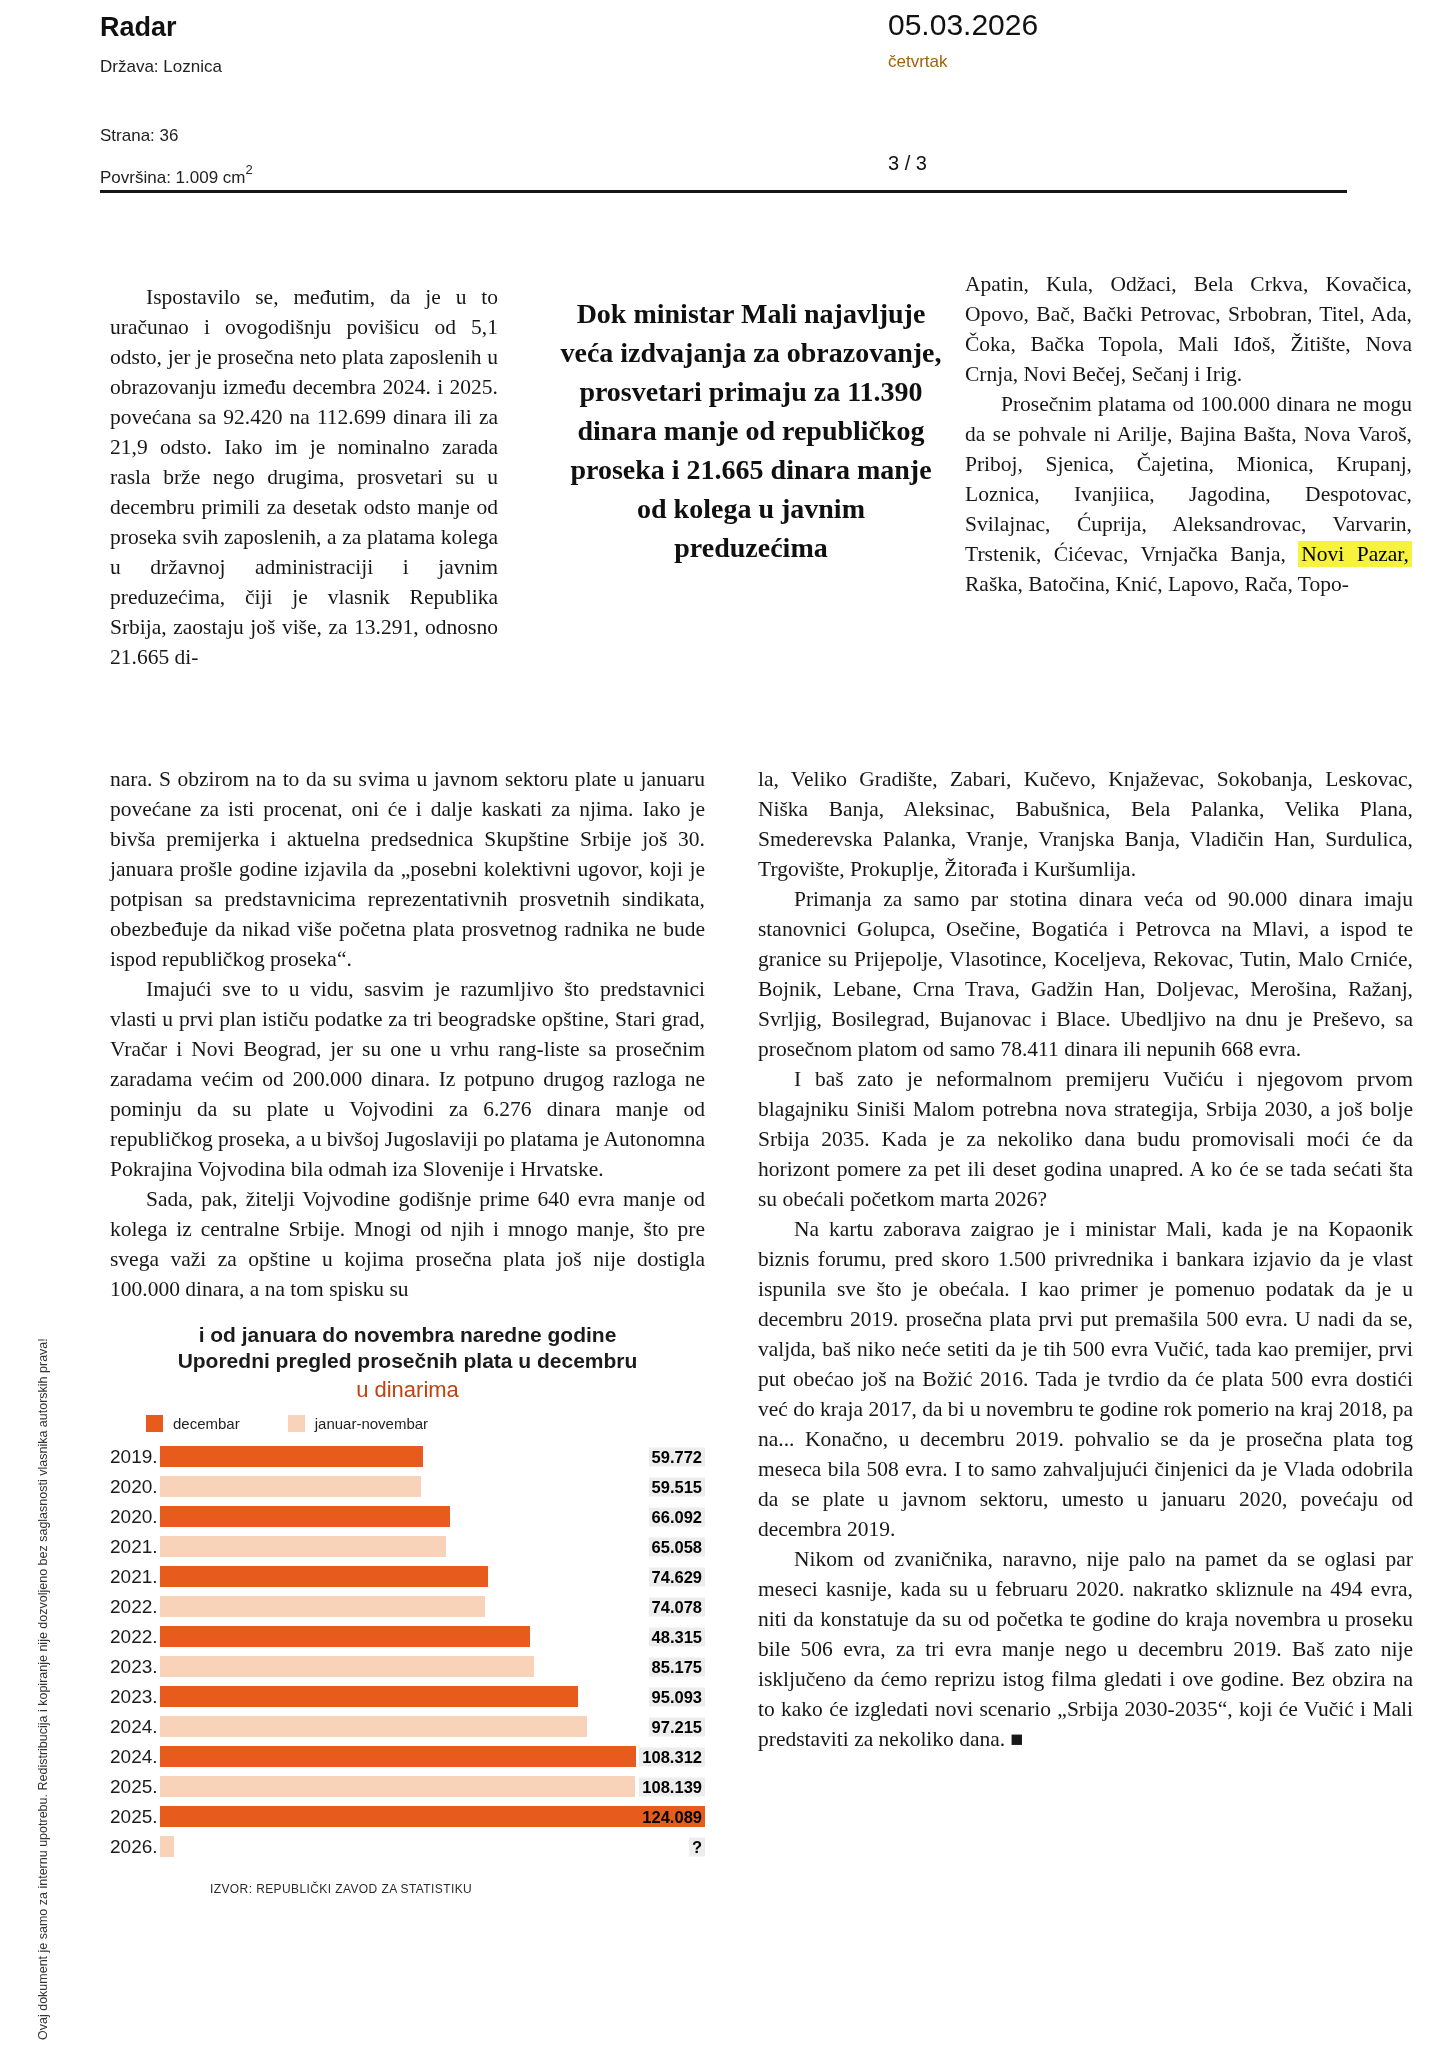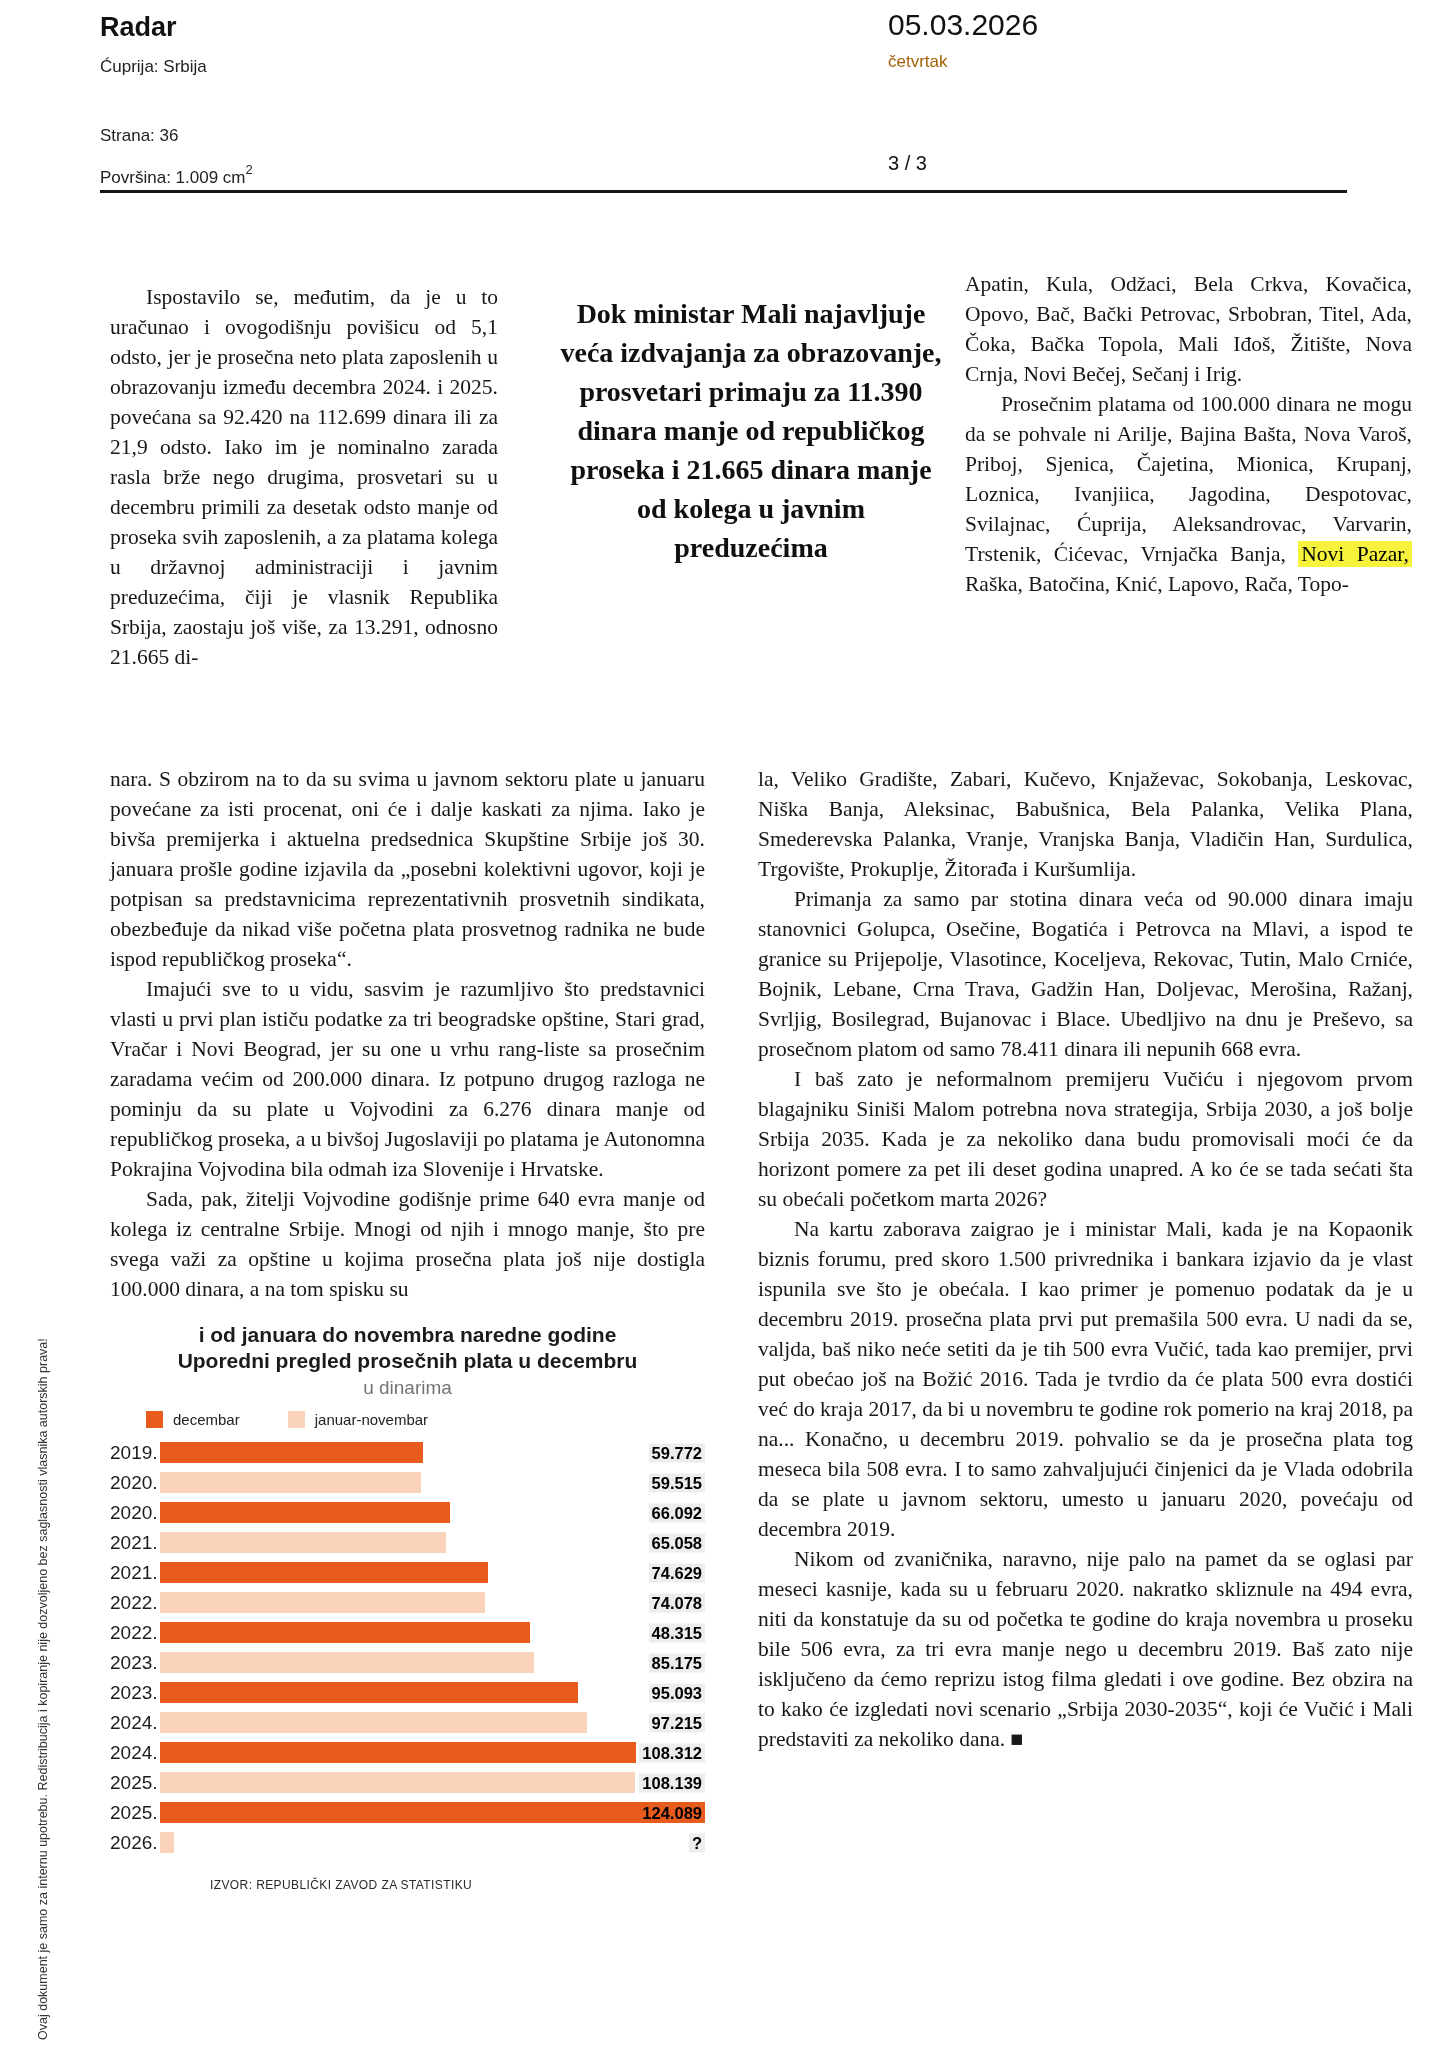--- a/index.html
+++ b/index.html
@@ -32,21 +32,21 @@
   .quote p{margin:0;text-align:center;font-weight:bold;font-size:28px;line-height:39px;color:#101010;}
   .colC{position:absolute;left:965px;top:269px;width:447px;}
   .col1b{position:absolute;left:110px;top:764px;width:595px;}
   .colWide{position:absolute;left:758px;top:764px;width:655px;}
   mark.hl{background:#f7f33c;padding:1px 3px;}
 
   
   .chart{position:absolute;left:110px;top:1322px;width:595px;
          font-family:"Liberation Sans","DejaVu Sans",sans-serif;}
   .ctitle{text-align:center;font-weight:bold;font-size:21px;line-height:26px;color:#1b1b1b;}
-  .csub{text-align:center;font-size:19px;color:#737373;margin-top:3px;}
+  .csub{text-align:center;font-size:22px;color:#c2410c;margin-top:3px;}
   .clegend{display:flex;align-items:center;gap:48px;margin:12px 0 0 36px;}
   .clegitem{display:flex;align-items:flex-end;gap:10px;font-size:15px;color:#222;}
   .swatch{width:17px;height:17px;display:inline-block;}
   .crows{margin-top:14px;}
   .crow{display:flex;height:30px;}
   .cyear{width:50px;font-size:19px;color:#1c1c1c;flex:none;}
   .ctrack{flex:1;position:relative;height:21px;}
   .cbar{height:100%;}
   .cval{position:absolute;right:0;top:50%;transform:translateY(-50%);
         font-weight:bold;font-size:16.5px;color:#000;background:#ededed;padding:0 3px;}
@@ -57,21 +57,21 @@
   .vnote{position:absolute;left:36px;top:2040px;transform-origin:0 0;transform:rotate(-90deg);
          white-space:nowrap;font-family:"Liberation Sans","DejaVu Sans",sans-serif;
          font-size:12.5px;color:#333;}
 </style>
 </head>
 <body>
 
 <div class="page">
 
   <div class="brand">Radar</div>
-  <div class="country">Ćuprija: Srbija</div>
+  <div class="country">Država: Loznica</div>
   <div class="hdate">05.03.2026</div>
   <div class="hday">četvrtak</div>
   <div class="hpage">Strana: 36</div>
   <div class="harea"><span>Površina: 1.009 cm</span><sup>2</sup></div>
   <div class="hpagination">3 / 3</div>
   <div class="hrule"></div>
 
   <div class="acol col1a">
     <p class="ind">Ispostavilo se, međutim, da je u to uračunao i ovogodišnju povišicu od 5,1 odsto, jer je prosečna neto plata zaposlenih u obrazovanju između decembra 2024. i 2025. povećana sa 92.420 na 112.699 dinara ili za 21,9 odsto. Iako im je nominalno zarada rasla brže nego drugima, prosvetari su u decembru primili za desetak odsto manje od proseka svih zaposlenih, a za platama kolega u državnoj administraciji i javnim preduzećima, čiji je vlasnik Republika Srbija, zaostaju još više, za 13.291, odnosno 21.665 di-</p>
   </div>

